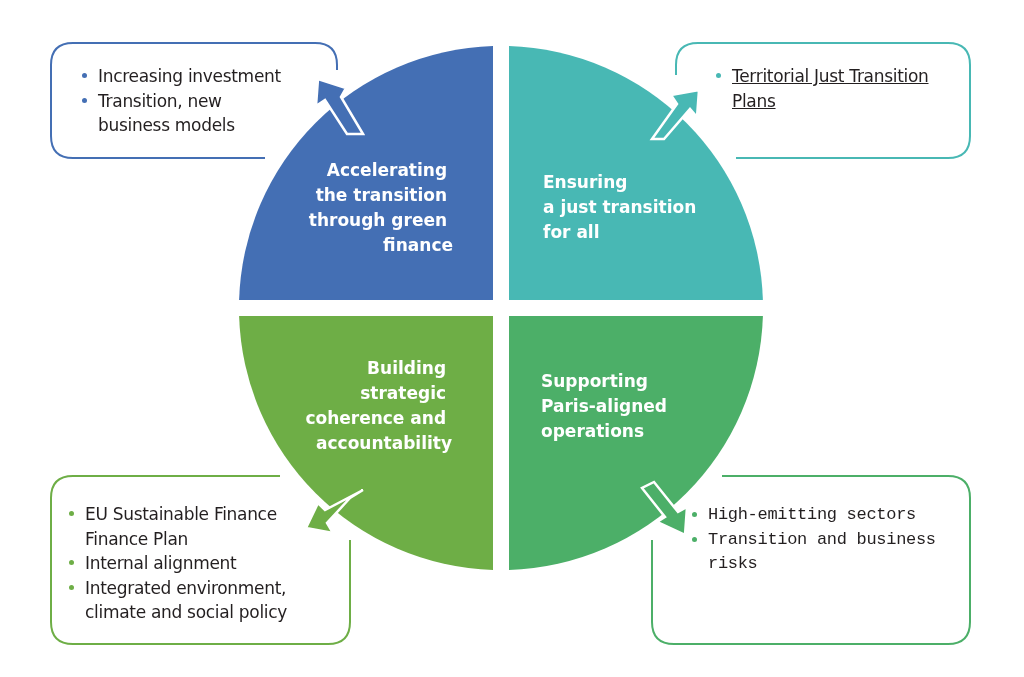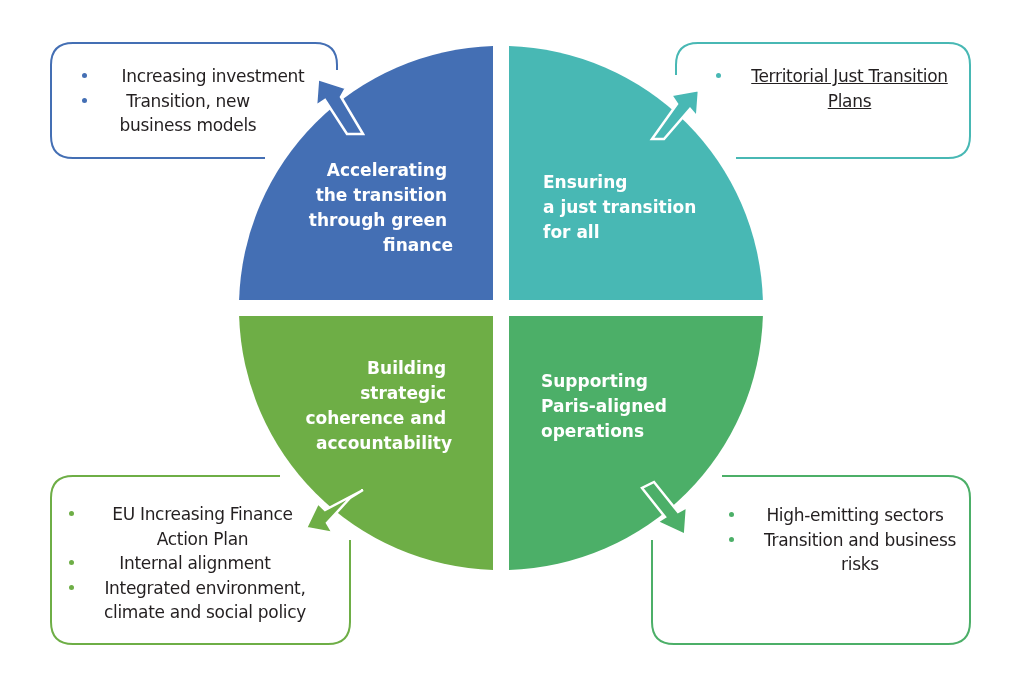--- a/index.html
+++ b/index.html
@@ -1,20 +1,20 @@
 <!DOCTYPE html>
 <html><head>
 <meta charset="utf-8">
 <style>
   html, body { margin: 0; padding: 0; background: #ffffff; }
   body { width: 1024px; height: 677px; position: relative; overflow: hidden; font-family: "DejaVu Sans", "Liberation Sans", sans-serif; }
   svg#diagram { position: absolute; left: 0; top: 0; }
   .q-title { font-family: "DejaVu Sans", sans-serif; font-weight: bold; font-size: 17px; fill: #ffffff; }
   .bullets { position: absolute; margin: 0; padding: 0; list-style: none; font-family: "DejaVu Sans", sans-serif; font-size: 17px; line-height: 24.5px; color: #231f20; letter-spacing: -0.3px; }
-  .bullets li { position: relative; padding-left: 20px; text-align: center; }
+  .bullets li { position: relative; padding-left: 20px; }
   .bullets li .dot { position: absolute; left: 4px; top: 9px; width: 5px; height: 5px; border-radius: 50%; }
 </style>
 </head>
 <body>
 
 <svg id="diagram" width="1024" height="677" viewBox="0 0 1024 677" xmlns="http://www.w3.org/2000/svg">
 
   <path fill="#446fb4" d="M493,300 L239.1,300 A262,262 0 0 1 493,46.1 Z"></path>
   <path fill="#48b8b4" d="M509,300 L509,46.1 A262,262 0 0 1 762.9,300 Z"></path>
   <path fill="#6eae46" d="M493,316 L493,569.9 A262,262 0 0 1 239.1,316 Z"></path>
@@ -65,21 +65,21 @@
 <ul class="bullets" style="left:78px; top:64px; width:250px;">
   <li><span class="dot" style="background:#446fb4"></span><span>Increasing investment</span></li>
   <li style="width:180px"><span class="dot" style="background:#446fb4"></span><span>Transition, new business models</span></li>
 </ul>
 
 <ul class="bullets" style="left:712px; top:64px; width:250px;text-decoration:underline;">
   <li style="width:235px"><span class="dot" style="background:#48b8b4"></span><span>Territorial Just Transition Plans</span></li>
 </ul>
 
 <ul class="bullets" style="left:65px; top:502px; width:240px;">
-  <li style="width:235px"><span class="dot" style="background:#6eae46"></span><span>EU Increasing Finance Action Plan</span></li>
+  <li style="width:235px"><span class="dot" style="background:#6eae46"></span><span>EU Sustainable Finance Finance Plan</span></li>
   <li><span class="dot" style="background:#6eae46"></span><span>Internal alignment</span></li>
   <li style="width:240px"><span class="dot" style="background:#6eae46"></span><span>Integrated environment, climate and social policy</span></li>
 </ul>
 
-<ul class="bullets" style="left:725px; top:503px; width:240px;">
+<ul class="bullets" style="left:688px; top:503px; width:240px;font-family:Liberation Mono, monospace;">
   <li><span class="dot" style="background:#4caf68"></span><span>High-emitting sectors</span></li>
   <li style="width:230px"><span class="dot" style="background:#4caf68"></span><span>Transition and business risks</span></li>
 </ul>
 
 </body></html>

